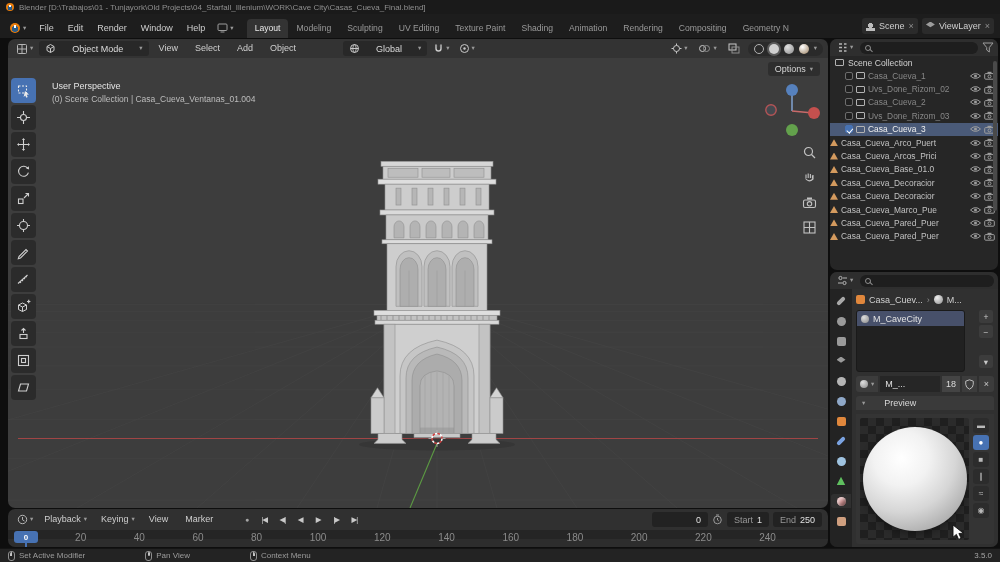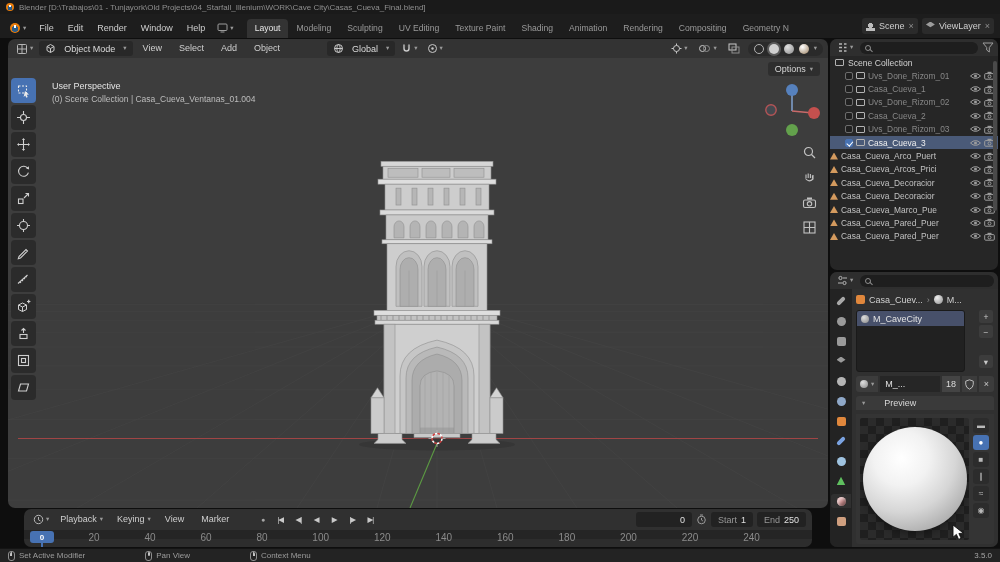--- a/index.html
+++ b/index.html
@@ -35,21 +35,21 @@
 
   
   .main{display:flex;height:510px;flex:none;background:#0e0e0e}
   .left{margin-left:8px;width:820px;display:flex;flex-direction:column}
   .right{flex:1;margin:1px 2px 1px 2px;display:flex;flex-direction:column;gap:2px}
 
   
   .editor-3d{flex:1;display:flex;flex-direction:column;border-radius:7px;overflow:hidden;margin-top:1px}
   .vp-header{height:19px;background:#333;display:flex;align-items:center;padding:0 5px;gap:3px;flex:none}
   .hbtn{display:flex;align-items:center;gap:2px;padding:0 3px;height:15px;border-radius:3px}
-  .dd{display:flex;align-items:center;gap:8px;padding:0 6px;height:15px;background:#282828;border-radius:3px;color:#dcdcdc;white-space:nowrap}
+  .dd{display:flex;align-items:center;gap:16px;padding:0 6px;height:15px;background:#282828;border-radius:3px;color:#dcdcdc;white-space:nowrap}
   .gap30{width:34px}
   .right-cluster{margin-left:auto;display:flex;align-items:center;gap:5px}
   .shade-group{display:flex;align-items:center;gap:5px;background:#2a2a2a;border-radius:8px;padding:2px 6px}
   .shade{width:10px;height:10px;border-radius:50%}
   .shade.wire{border:1px solid #b0b0b0}
   .shade.solid{background:#cfcfcf}
   .shade.solid.active{box-shadow:0 0 0 2px #5a5a5a}
   .shade.mat{background:radial-gradient(circle at 35% 30%,#e2e2e2,#8a8a8a)}
   .shade.rend{background:radial-gradient(circle at 35% 30%,#fff,#9a8060)}
 
@@ -62,21 +62,21 @@
   .options-btn{position:absolute;top:4px;right:8px;display:flex;align-items:center;gap:4px;
     background:rgba(42,42,42,.75);border-radius:3px;padding:2px 7px;color:#d6d6d6}
   .toolbar{position:absolute;left:3px;top:20px;display:flex;flex-direction:column;gap:2px}
   .tool-btn{width:25px;height:25px;background:#2b2b2b;border-radius:4px;display:flex;align-items:center;justify-content:center}
   .tool-btn.active{background:#4772b3}
   .gizmo{position:absolute;top:22px;right:8px;width:56px;height:58px}
   .vp-nav{position:absolute;top:86px;right:10px;display:flex;flex-direction:column;gap:8px;align-items:center}
   .vp-nav .nbtn{width:17px;height:17px;display:flex;align-items:center;justify-content:center;border-radius:50%}
 
   
-  .editor-timeline{height:38px;border-radius:7px;overflow:hidden;margin:1px 16px;display:flex;flex-direction:column;flex:none}
+  .editor-timeline{height:38px;border-radius:7px;overflow:hidden;margin:1px 0;display:flex;flex-direction:column;flex:none}
   .tl-header{height:21px;background:#303030;display:flex;align-items:center;padding:0 6px;gap:2px;flex:none}
   .tl-header .menu-item{padding:2px 6px 3px}
   .tl-spacer{width:14px}
   .tbtn{min-width:16px;height:15px;display:flex;align-items:center;justify-content:center;color:#c9c9c9;font-size:7.5px;border-radius:2px;letter-spacing:-1px}
   .rec-btn{width:14px;height:15px;display:flex;align-items:center;justify-content:center;color:#a5a5a5;font-size:7px}
   .fields{margin-left:auto;display:flex;align-items:center;gap:4px}
   .fld{height:15px;background:#222;border-radius:3px;display:flex;align-items:center;padding:0 7px;color:#e0e0e0;gap:4px;white-space:nowrap}
   .fld .lbl{color:#979797}
   .fld.frame{width:56px;justify-content:flex-end}
   .tl-ruler{height:17px;background:linear-gradient(#252525 55%,#2d2d2d 45%);position:relative;
@@ -674,109 +674,89 @@
           </div>
           <svg width="12" height="11" viewBox="0 0 12 11">
               <path d="M1,1 h10 L7.3,5.5 V10 L4.7,8 V5.5 Z" fill="none" stroke="#9d9d9d"></path>
             </svg>
         </div>
         <div class="ol-root">
           <span class="colbox"></span>
           <span>Scene Collection</span>
         </div>
 
+
           <div class="ol-row dim collection">
             <span class="ol-checkbox"></span>
             <span class="ol-ico">
               <span class="colbox"></span>
             </span>
-            <span class="ol-label">Uvs_Done_Rizom_01</span>
+            <span class="ol-label">Casa_Cueva_1</span>
             <span class="ol-ico">
               <svg width="11" height="8" viewBox="0 0 11 8">
                 <path d="M0.5,4 Q5.5,-0.8 10.5,4 Q5.5,8.8 0.5,4 Z" fill="none" stroke="#9d9d9d"></path>
                 <circle cx="5.5" cy="4" r="1.5" fill="#9d9d9d"></circle>
               </svg>
             </span>
             <span class="ol-ico">
               <svg width="11" height="9" viewBox="0 0 11 9">
                 <rect x="0.7" y="2.6" width="9.6" height="5.6" rx="1" fill="none" stroke="#9d9d9d"></rect>
                 <circle cx="5.5" cy="5.4" r="1.5" fill="none" stroke="#9d9d9d"></circle>
                 <rect x="3.5" y="0.8" width="4" height="1.6" fill="#9d9d9d"></rect>
               </svg>
             </span>
           </div>
 
           <div class="ol-row dim collection">
             <span class="ol-checkbox"></span>
             <span class="ol-ico">
               <span class="colbox"></span>
             </span>
-            <span class="ol-label">Casa_Cueva_1</span>
+            <span class="ol-label">Uvs_Done_Rizom_02</span>
             <span class="ol-ico">
               <svg width="11" height="8" viewBox="0 0 11 8">
                 <path d="M0.5,4 Q5.5,-0.8 10.5,4 Q5.5,8.8 0.5,4 Z" fill="none" stroke="#9d9d9d"></path>
                 <circle cx="5.5" cy="4" r="1.5" fill="#9d9d9d"></circle>
               </svg>
             </span>
             <span class="ol-ico">
               <svg width="11" height="9" viewBox="0 0 11 9">
                 <rect x="0.7" y="2.6" width="9.6" height="5.6" rx="1" fill="none" stroke="#9d9d9d"></rect>
                 <circle cx="5.5" cy="5.4" r="1.5" fill="none" stroke="#9d9d9d"></circle>
                 <rect x="3.5" y="0.8" width="4" height="1.6" fill="#9d9d9d"></rect>
               </svg>
             </span>
           </div>
 
           <div class="ol-row dim collection">
             <span class="ol-checkbox"></span>
             <span class="ol-ico">
               <span class="colbox"></span>
             </span>
-            <span class="ol-label">Uvs_Done_Rizom_02</span>
+            <span class="ol-label">Casa_Cueva_2</span>
             <span class="ol-ico">
               <svg width="11" height="8" viewBox="0 0 11 8">
                 <path d="M0.5,4 Q5.5,-0.8 10.5,4 Q5.5,8.8 0.5,4 Z" fill="none" stroke="#9d9d9d"></path>
                 <circle cx="5.5" cy="4" r="1.5" fill="#9d9d9d"></circle>
               </svg>
             </span>
             <span class="ol-ico">
               <svg width="11" height="9" viewBox="0 0 11 9">
                 <rect x="0.7" y="2.6" width="9.6" height="5.6" rx="1" fill="none" stroke="#9d9d9d"></rect>
                 <circle cx="5.5" cy="5.4" r="1.5" fill="none" stroke="#9d9d9d"></circle>
                 <rect x="3.5" y="0.8" width="4" height="1.6" fill="#9d9d9d"></rect>
               </svg>
             </span>
           </div>
 
           <div class="ol-row dim collection">
             <span class="ol-checkbox"></span>
             <span class="ol-ico">
               <span class="colbox"></span>
             </span>
-            <span class="ol-label">Casa_Cueva_2</span>
-            <span class="ol-ico">
-              <svg width="11" height="8" viewBox="0 0 11 8">
-                <path d="M0.5,4 Q5.5,-0.8 10.5,4 Q5.5,8.8 0.5,4 Z" fill="none" stroke="#9d9d9d"></path>
-                <circle cx="5.5" cy="4" r="1.5" fill="#9d9d9d"></circle>
-              </svg>
-            </span>
-            <span class="ol-ico">
-              <svg width="11" height="9" viewBox="0 0 11 9">
-                <rect x="0.7" y="2.6" width="9.6" height="5.6" rx="1" fill="none" stroke="#9d9d9d"></rect>
-                <circle cx="5.5" cy="5.4" r="1.5" fill="none" stroke="#9d9d9d"></circle>
-                <rect x="3.5" y="0.8" width="4" height="1.6" fill="#9d9d9d"></rect>
-              </svg>
-            </span>
-          </div>
-
-          <div class="ol-row dim collection">
-            <span class="ol-checkbox"></span>
-            <span class="ol-ico">
-              <span class="colbox"></span>
-            </span>
             <span class="ol-label">Uvs_Done_Rizom_03</span>
             <span class="ol-ico">
               <svg width="11" height="8" viewBox="0 0 11 8">
                 <path d="M0.5,4 Q5.5,-0.8 10.5,4 Q5.5,8.8 0.5,4 Z" fill="none" stroke="#9d9d9d"></path>
                 <circle cx="5.5" cy="4" r="1.5" fill="#9d9d9d"></circle>
               </svg>
             </span>
             <span class="ol-ico">
               <svg width="11" height="9" viewBox="0 0 11 9">
                 <rect x="0.7" y="2.6" width="9.6" height="5.6" rx="1" fill="none" stroke="#9d9d9d"></rect>
@@ -842,20 +822,40 @@
             </span>
             <span class="ol-ico">
               <svg width="11" height="9" viewBox="0 0 11 9">
                 <rect x="0.7" y="2.6" width="9.6" height="5.6" rx="1" fill="none" stroke="#9d9d9d"></rect>
                 <circle cx="5.5" cy="5.4" r="1.5" fill="none" stroke="#9d9d9d"></circle>
                 <rect x="3.5" y="0.8" width="4" height="1.6" fill="#9d9d9d"></rect>
               </svg>
             </span>
           </div>
 
+          <div class="ol-row mesh">
+
+            <span class="ol-ico">
+              <span class="tri"></span>
+            </span>
+            <span class="ol-label">Casa_Cueva_Base_01.0</span>
+            <span class="ol-ico">
+              <svg width="11" height="8" viewBox="0 0 11 8">
+                <path d="M0.5,4 Q5.5,-0.8 10.5,4 Q5.5,8.8 0.5,4 Z" fill="none" stroke="#9d9d9d"></path>
+                <circle cx="5.5" cy="4" r="1.5" fill="#9d9d9d"></circle>
+              </svg>
+            </span>
+            <span class="ol-ico">
+              <svg width="11" height="9" viewBox="0 0 11 9">
+                <rect x="0.7" y="2.6" width="9.6" height="5.6" rx="1" fill="none" stroke="#9d9d9d"></rect>
+                <circle cx="5.5" cy="5.4" r="1.5" fill="none" stroke="#9d9d9d"></circle>
+                <rect x="3.5" y="0.8" width="4" height="1.6" fill="#9d9d9d"></rect>
+              </svg>
+            </span>
+          </div>
 
 
           <div class="ol-row mesh">
 
             <span class="ol-ico">
               <span class="tri"></span>
             </span>
             <span class="ol-label">Casa_Cueva_Decoracior</span>
             <span class="ol-ico">
               <svg width="11" height="8" viewBox="0 0 11 8">

